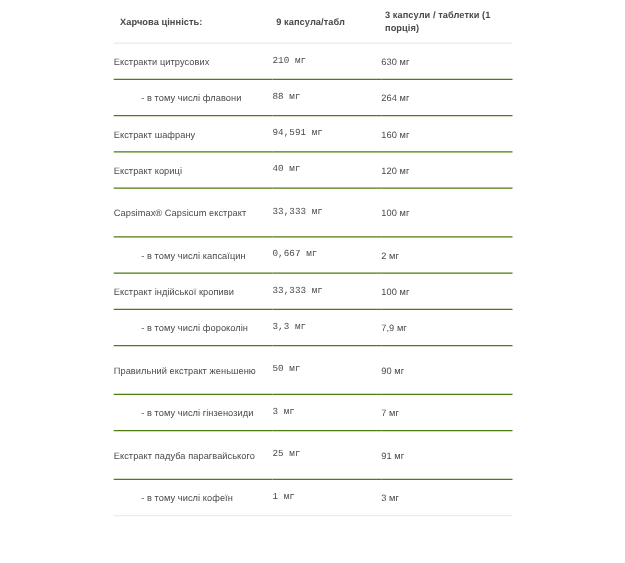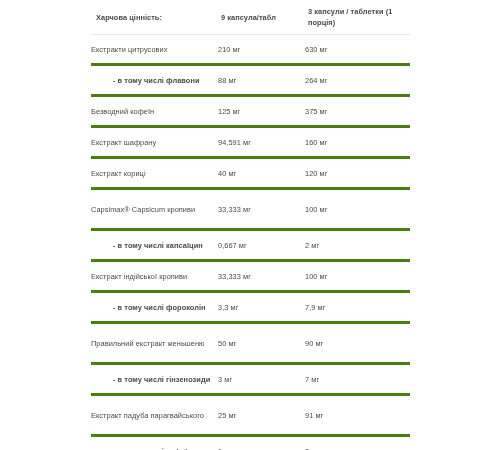--- a/index.html
+++ b/index.html
@@ -53,33 +53,33 @@
     height: 34px;
     padding-bottom: 0px;
     vertical-align: middle;
   }
   thead th.h1 { padding-left: 5px; }
   thead th.h2 { padding-left: 3px; }
   thead th.h3 { padding-left: 3px; padding-right: 4px; margin-top: 40px; }
 
   
   tbody tr td {
-    border-bottom: 3px solid #4d7c0f;
+    border-bottom: 1px solid #4d7c0f;
     height: 28px;
   }
   tbody tr.two-line td {
     height: 38px;
   }
   tbody tr:last-child td {
     border-bottom: 1px solid #ececec;
   }
 
   td.col-name   { padding-left: 5px; }
-  td.col-name.indented { padding-left: 22px; font-weight: bold; }
-  td.col-v1     { padding-left: 3px; }
+  td.col-name.indented { padding-left: 22px; }
+  td.col-v1     { padding-left: 3px; font-family: Liberation Mono, monospace; }
   td.col-v2     { padding-left: 3px; }
 </style>
 </head>
 <body>
 
 <div id="nutrition-panel">
   <table class="nutrition-table">
     <colgroup>
       <col class="c1">
         <col class="c2">
@@ -97,36 +97,31 @@
           <td class="col-name">Екстракти цитрусових</td>
           <td class="col-v1">210 мг</td>
           <td class="col-v2">630 мг</td>
         </tr>
         <tr>
           <td class="col-name indented">- в тому числі флавони</td>
           <td class="col-v1">88 мг</td>
           <td class="col-v2">264 мг</td>
         </tr>
         <tr>
-          <td class="col-name">Безводний кофеїн</td>
-          <td class="col-v1">125 мг</td>
-          <td class="col-v2">375 мг</td>
-        </tr>
-        <tr>
           <td class="col-name">Екстракт шафрану</td>
           <td class="col-v1">94,591 мг</td>
           <td class="col-v2">160 мг</td>
         </tr>
         <tr>
           <td class="col-name">Екстракт кориці</td>
           <td class="col-v1">40 мг</td>
           <td class="col-v2">120 мг</td>
         </tr>
         <tr class="two-line">
-          <td class="col-name">Capsimax® Capsicum кропиви</td>
+          <td class="col-name">Capsimax® Capsicum екстракт</td>
           <td class="col-v1">33,333 мг</td>
           <td class="col-v2">100 мг</td>
         </tr>
         <tr>
           <td class="col-name indented">- в тому числі капсаїцин</td>
           <td class="col-v1">0,667 мг</td>
           <td class="col-v2">2 мг</td>
         </tr>
         <tr>
           <td class="col-name">Екстракт індійської кропиви</td>

